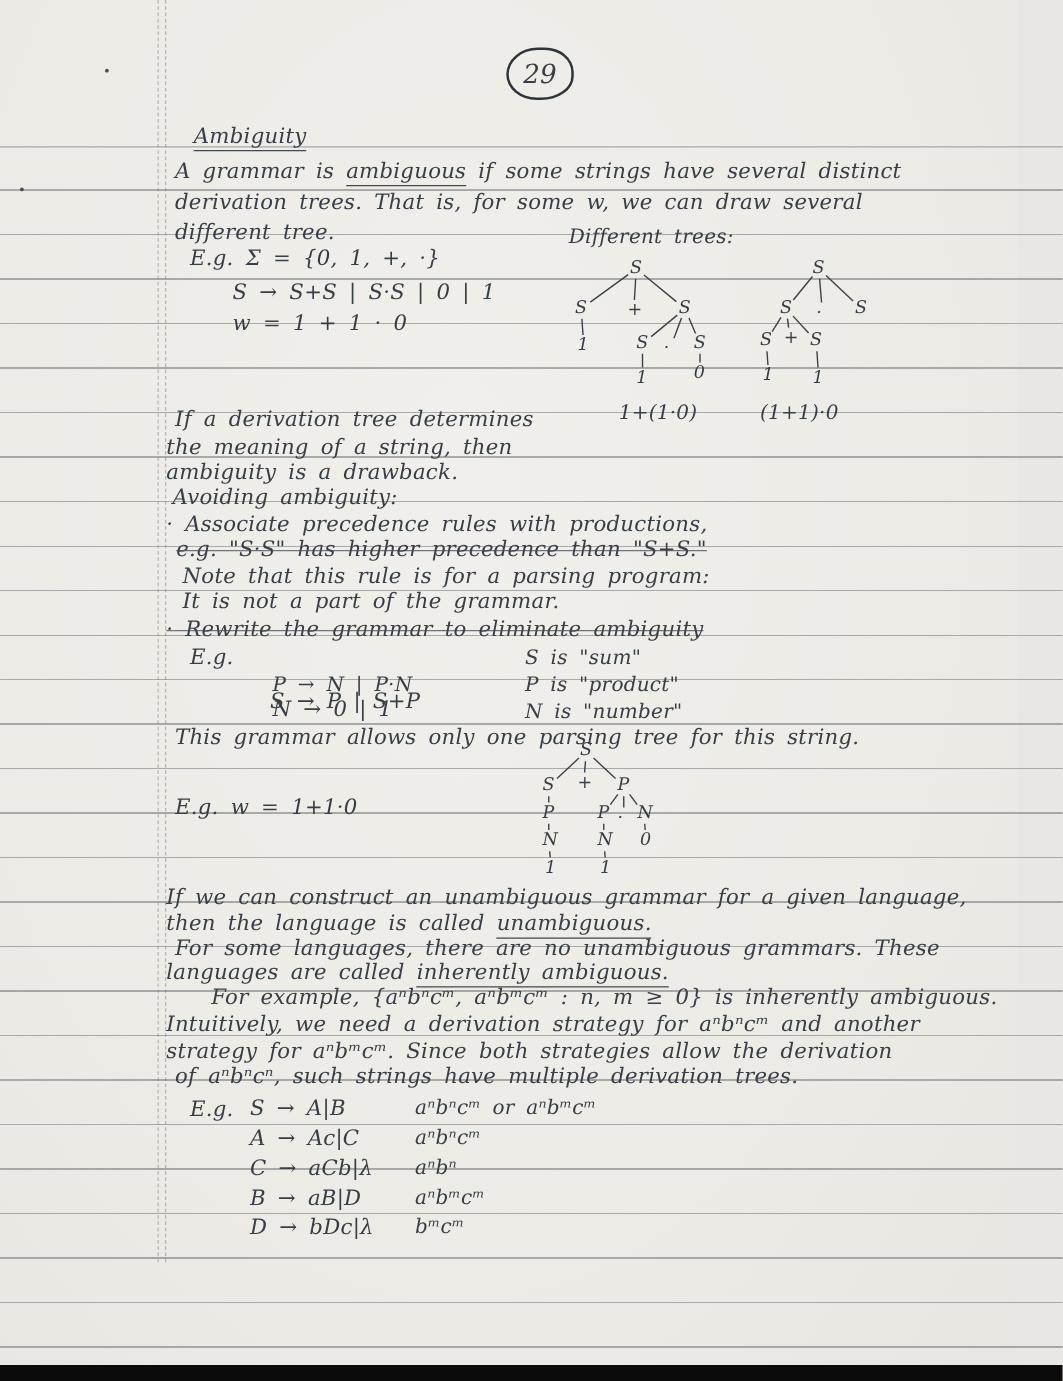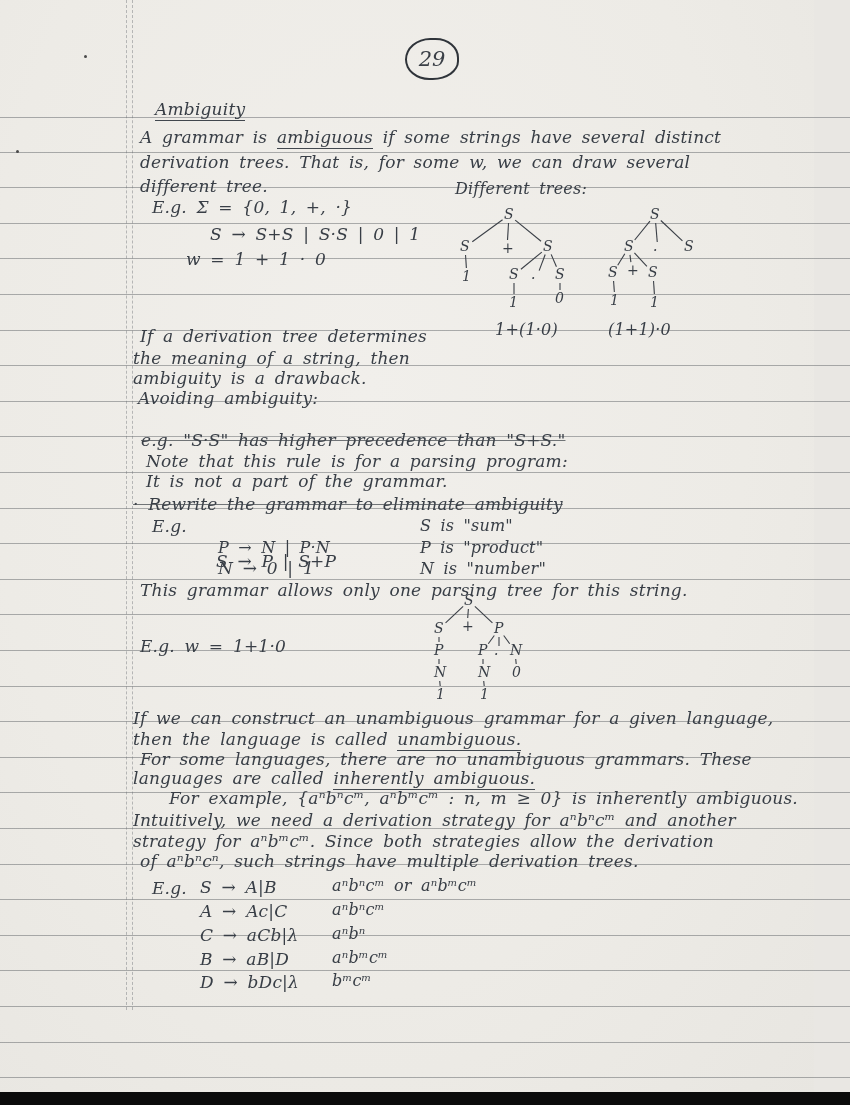--- a/index.html
+++ b/index.html
@@ -56,21 +56,21 @@
   </div>
 
   <div class="hw" style="left:140px;top:127px;">
     <span>A grammar is </span><span class="u">ambiguous</span><span> if some strings have several distinct</span>
   </div>
   <div class="hw" style="left:140px;top:152px;">derivation trees. That is, for some w, we can draw several</div>
   <div class="hw" style="left:140px;top:176px;">different tree.</div>
 
   <div class="hw small" style="left:455px;top:179px;">Different trees:</div>
   <div class="hw" style="left:152px;top:197px;">E.g.  Σ = {0, 1, +, ·}</div>
-  <div class="hw" style="left:186px;top:224px;margin-left:24px;">S → S+S | S·S | 0 | 1</div>
+  <div class="hw" style="left:186px;top:224px;">S → S+S | S·S | 0 | 1</div>
   <div class="hw" style="left:186px;top:249px;">w = 1 + 1 · 0</div>
 
   <div class="tree" style="left: 447px; top: 207px; width: 140px; height: 105px;">
       <svg width="140" height="105">
         <line x1="55.530111325574495" y1="12.70537358140037" x2="25.278624758728697" y2="34.70645472092458"></line>
         <line x1="61.53022382438824" y1="15.986194985399967" x2="60.52849819756323" y2="33.01553064142504"></line>
         <line x1="68.18458696386072" y1="13.074532893424184" x2="94.0423396656567" y2="34.29115049489779"></line>
         <line x1="18.53215208419019" y1="47.98228126285287" x2="19.401328905286036" y2="61.01993357929052"></line>
         <line x1="94.82455811506361" y1="45.08565802288879" x2="73.94737212055344" y2="62.278634724250104"></line>
         <line x1="98.19101246729286" y1="47.490633420552356" x2="92.16011097429552" y2="63.573037401878594"></line>
@@ -112,20 +112,21 @@
     </div>
 
   <div class="hw small" style="left:495px;top:320px;">1+(1·0)</div>
   <div class="hw small" style="left:608px;top:320px;">(1+1)·0</div>
 
   <div class="hw" style="left:140px;top:326px;">If a derivation tree determines</div>
   <div class="hw" style="left:133px;top:348px;">the meaning of a string, then</div>
   <div class="hw" style="left:133px;top:368px;">ambiguity is a drawback.</div>
 
   <div class="hw" style="left:138px;top:388px;">Avoiding ambiguity:</div>
+  <div class="hw" style="left:133px;top:410px;">· Associate precedence rules with productions,</div>
   <div class="hw struck" style="left:141px;top:430px;">e.g. "S·S" has higher precedence than "S+S."</div>
   <div class="hw" style="left:146px;top:451px;">Note that this rule is for a parsing program:</div>
   <div class="hw" style="left:146px;top:471px;">It is not a part of the grammar.</div>
   <div class="hw struck" style="left:133px;top:494px;">· Rewrite the grammar to eliminate ambiguity</div>
 
   <div class="hw" style="left:152px;top:516px;">E.g.</div>
   <div class="hw" style="left:216px;top:515px;margin-top:36px;">S → P | S+P</div>
   <div class="hw small" style="left:420px;top:516px;">S is "sum"</div>
   <div class="hw small" style="left:218px;top:538px;">P → N | P·N</div>
   <div class="hw small" style="left:420px;top:538px;">P is "product"</div>

